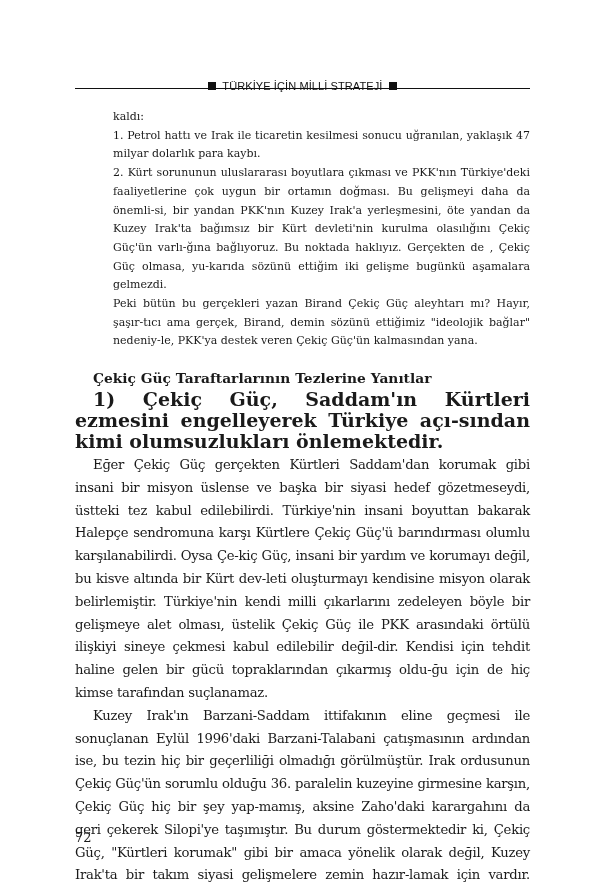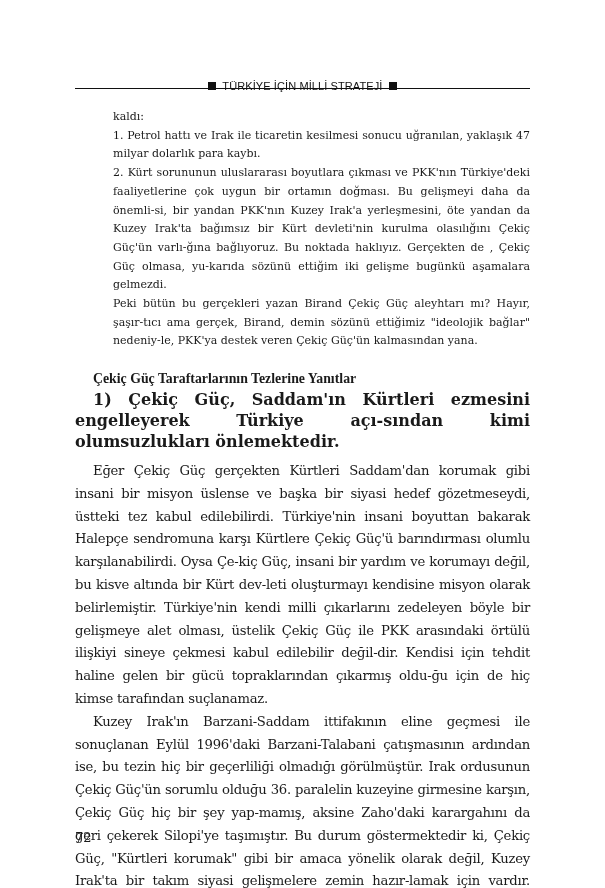--- a/index.html
+++ b/index.html
@@ -14,24 +14,24 @@
   .head-rule { position: absolute; left: 75px; width: 455px; top: 88px; height: 0; border-top: 1.5px solid #111; }
   .quote-block {
     position: absolute; left: 113px; width: 417px; top: 108px;
     font-family: "DejaVu Serif", serif; font-size: 11px; line-height: 18.7px; text-align: justify; color: #1a1a1a;
   }
   .quote-block p { margin: 0; }
   .section {
     position: absolute; left: 75px; width: 455px; top: 368px;
     font-family: "DejaVu Serif", serif; color: #1a1a1a;
   }
-  .section h2 { margin: 0 0 0 18px; font-size: 13.8px; line-height: 21px; font-weight: bold; font-family: Liberation Serif, serif; }
-  .section .thesis { margin: 0; font-size: 16px; line-height: 21px; font-weight: bold; text-indent: 18px; text-align: justify; }
+  .section h2 { margin: 0 0 0 18px; font-size: 13.8px; line-height: 21px; font-weight: bold; }
+  .section .thesis { margin: 0; font-size: 19px; line-height: 21px; font-weight: bold; text-indent: 18px; text-align: justify; }
   .section .body-p { margin: 0; font-size: 13.2px; line-height: 22.8px; text-indent: 18px; text-align: justify; letter-spacing: -0.25px; }
-  .section .body-p.first { margin-top: 8px; }
+  .section .body-p.first { margin-top: 2px; }
   .page-number {
     position: absolute; left: 75px; width: 455px; top: 830px; text-align: left;
     font-family: "DejaVu Serif", serif; font-size: 13px; color: #1a1a1a;
   }
 </style>
 </head>
 <body>
 
 <div class="page">
 

